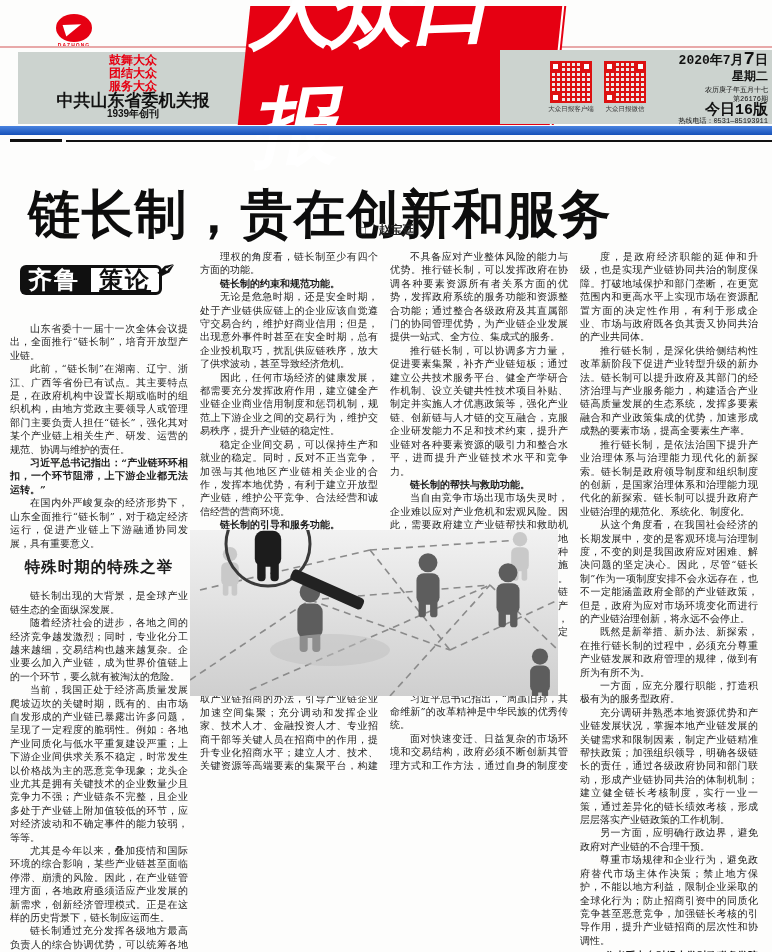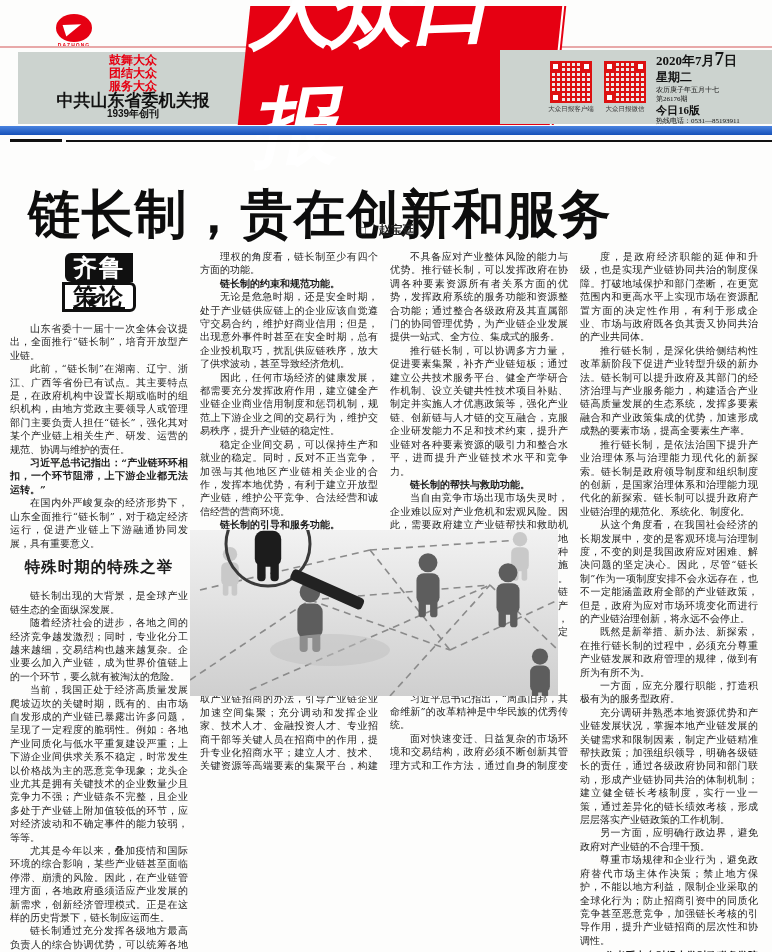--- a/index.html
+++ b/index.html
@@ -29,46 +29,46 @@
              display:flex;align-items:center;justify-content:flex-end;box-sizing:border-box;padding:4px 4px 4px 0;}
   .qr-wrap{width:46px;margin-right:8px;text-align:center;}
   .qr{width:42px;height:42px;margin:0 auto;position:relative;background:
       repeating-linear-gradient(0deg,#d11 0 2px,transparent 2px 5px),
       repeating-linear-gradient(90deg,#d11 0 2px,rgba(255,255,255,.6) 2px 5px);}
   .qr::before,.qr::after{content:"";position:absolute;width:9px;height:9px;border:2px solid #d11;background:#fff;box-sizing:border-box;}
   .qr::before{left:1px;top:1px;}
   .qr::after{right:1px;top:1px;}
   .qr .qr-corner{position:absolute;left:1px;bottom:1px;width:9px;height:9px;border:2px solid #d11;background:#fff;box-sizing:border-box;}
   .qr-label{font-size:6.5px;color:#333;font-family:"Liberation Sans",sans-serif;margin-top:2px;white-space:nowrap;}
-  .date-block{width:112px;text-align:left;font-family:Liberation Serif, serif;color:#111;}
+  .date-block{width:112px;text-align:right;font-family:Liberation Mono, monospace;color:#111;}
   .date-main{font-size:13px;font-weight:bold;}
   .date-main b{font-size:19px;}
   .weekday{font-size:12px;font-weight:bold;line-height:14px;}
   .lunar{font-size:7px;line-height:9px;margin-top:2px;}
   .issue{font-size:7px;line-height:9px;}
-  .pages{font-size:11px;font-weight:bold;line-height:13px;}
+  .pages{font-size:15px;font-weight:bold;line-height:13px;}
   .hotline{font-size:7px;line-height:9px;}
   .blue-bar{position:absolute;left:0;top:126px;width:772px;height:9px;
             background:linear-gradient(#4a83e0,#1651b8);}
   .rule-short{position:absolute;left:10px;top:139px;width:52px;height:3px;background:#111;}
   .rule-long{position:absolute;left:66px;top:140px;width:706px;height:1.5px;background:#111;}
   
   .headline{position:absolute;left:0;top:152px;width:640px;text-align:center;font-size:52px;font-weight:900;
             color:#0d0d0d;font-family:"Liberation Sans",sans-serif;letter-spacing:1px;margin-top:28px;}
   .byline{position:absolute;left:0;top:222px;width:772px;text-align:center;font-size:12px;font-weight:bold;color:#222;}
   .byline .sq{font-size:10px;margin-right:8px;}
   
   .article-body{position:absolute;left:10px;top:250px;width:752px;height:700px;display:flex;gap:12px;}
   .col{width:178px;flex:0 0 178px;font-size:10px;line-height:13.4px;text-align:justify;}
   .col.clipped{max-height:520px;overflow:hidden;}
   .para{margin:0;text-indent:2em;}
   .para.bold{font-weight:bold;}
   .subhead{font-size:15.5px;font-weight:bold;text-align:center;margin:10px 0 16px;letter-spacing:1px;}
   
-  .badge{display:flex;align-items:center;justify-content:center;margin:4px 0 16px;position:relative;height:52px;flex-direction:column;}
+  .badge{display:flex;align-items:center;justify-content:center;margin:4px 0 16px;position:relative;height:52px;}
   .badge-left{background:#101010;color:#fff;font-size:24px;font-weight:900;padding:8px 8px;
               font-family:"Liberation Sans",sans-serif;border-radius:6px 0 0 6px;letter-spacing:2px;}
   .badge-right{border:3px solid #101010;color:#101010;font-size:24px;font-weight:900;padding:5px 8px;
                font-family:"Liberation Sans",sans-serif;background:#fff;border-radius:0 6px 6px 0;letter-spacing:2px;text-decoration:underline;}
   .quill{font-size:26px;color:#101010;transform:rotate(-35deg);margin-left:-6px;margin-top:-18px;}
   
   .photo{position:absolute;left:190px;top:530px;width:368px;height:166px;background:linear-gradient(#f2f2f2,#dcdcdc 60%,#cfcfcf);overflow:hidden;}
   
   .author-note{font-weight:bold;text-indent:2em;margin-top:2px;}
 </style>

